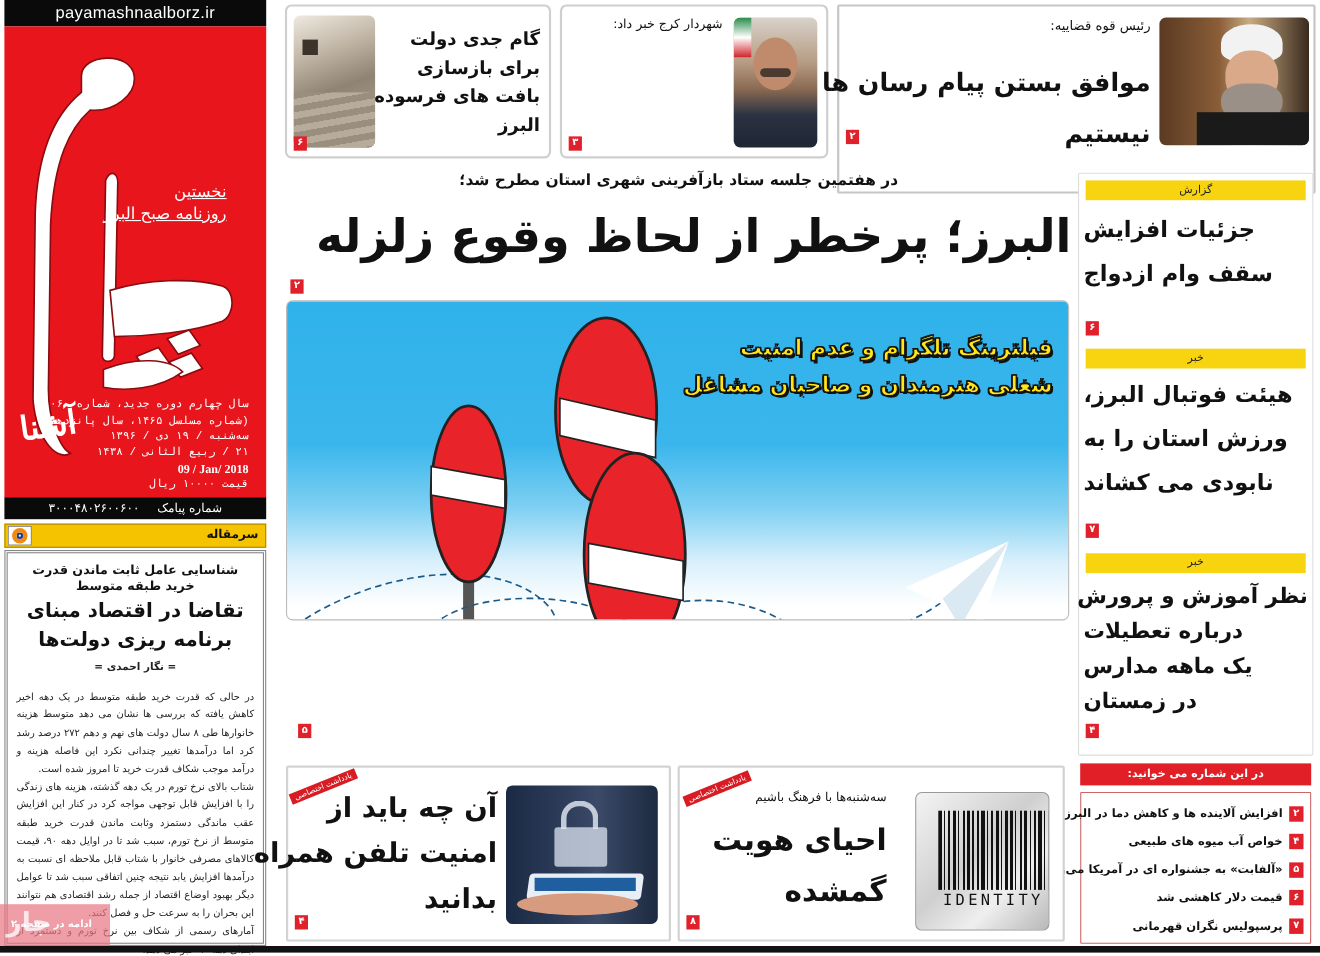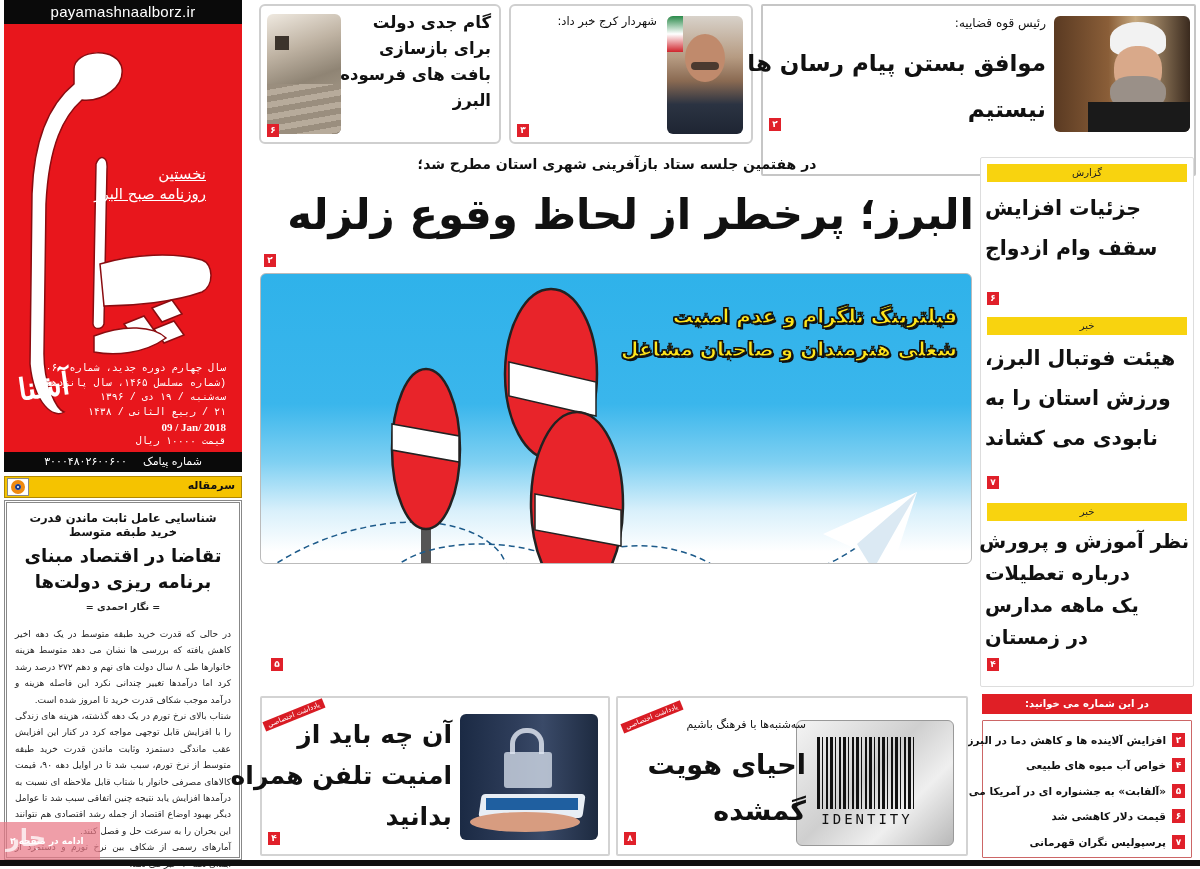--- a/index.html
+++ b/index.html
@@ -42,21 +42,21 @@
 
   
   .card { position: absolute; background: #fff; border: 2px solid #cfcfcf; border-radius: 6px; }
   .pg { position: absolute; width: 12px; height: 13px; background: #e0202a; color: #fff; font: bold 9px "DejaVu Sans", sans-serif; text-align: center; line-height: 13px; }
   .photo { position: absolute; border-radius: 6px; overflow: hidden; }
 
   
   #top-card-1 { left: 259px; top: 4px; width: 242px; height: 140px; }
   #top-card-2 { left: 509px; top: 4px; width: 244px; height: 140px; }
   #top-card-3 { left: 761px; top: 4px; width: 435px; height: 172px; border-radius: 2px; border-color: #c6c6c6; }
-  .top-title { position: absolute; font: bold 16.5px "DejaVu Sans", sans-serif; line-height: 26px; text-align: right; color: #111; }
+  .top-title { position: absolute; font: bold 16.5px "DejaVu Sans", sans-serif; line-height: 26px; text-align: right; color: #111; margin-top: 13px; }
   .top-title span { display: block; white-space: nowrap; }
   .top-kicker { position: absolute; font: 11.5px "DejaVu Sans", sans-serif; color: #111; white-space: nowrap; }
 
   
   #main-kicker { left: 260px; top: 156px; width: 714px; text-align: center; font: bold 14px "DejaVu Sans", sans-serif; }
   #main-title { left: 260px; top: 178px; width: 714px; text-align: right; font: 900 42px "DejaVu Sans", sans-serif; letter-spacing: -1px; line-height: 74px; }
   #main-pg { left: 264px; top: 254px; }
 
   
   #cartoon { left: 260px; top: 273px; width: 712px; height: 291px; border: 1px solid #bbb; border-radius: 6px; overflow: hidden;
@@ -284,21 +284,21 @@
   <div class="bot-title" style="right:156px; top:16px;">
     <span>آن چه باید از</span>
     <span>امنیت تلفن همراه</span>
     <span>بدانید</span>
   </div>
   <div class="pg" style="left:6px; top:134px;">۴</div>
 </div>
 
 <div id="bot-card-2" class="card">
   <div class="ribbon" style="left:2px; top:14px;">یادداشت اختصاصی</div>
-  <div class="photo" style="right:12px; top:22px; width:158px; height:126px; border:1px solid #999; background: linear-gradient(135deg, #f4f4f4 0%, #cfcfcf 45%, #efefef 70%, #b8b8b8 100%);">
+  <div class="photo" style="right:12px; top:22px; width:122px; height:126px; border:1px solid #999; background: linear-gradient(135deg, #f4f4f4 0%, #cfcfcf 45%, #efefef 70%, #b8b8b8 100%);">
     <div style="position:absolute; left:20px; top:16px; width:100px; height:72px; background: repeating-linear-gradient(90deg, #111 0 3px, transparent 3px 5px, #111 5px 6px, transparent 6px 9px, #111 9px 11px, transparent 11px 13px);"></div>
     <div style="position:absolute; left:14px; top:90px; width:112px; text-align:center; direction:ltr; font: 14px 'DejaVu Sans Mono', monospace; letter-spacing:3px; color:#111;">IDENTITY</div>
   </div>
   <div class="top-kicker" style="right:160px; top:20px; font-size:11px; font-weight:normal;">سه‌شنبه‌ها با فرهنگ باشیم</div>
   <div class="bot-title" style="right:160px; top:44px; font-size:27px; line-height:46px;">
     <span>احیای هویت</span>
     <span>گمشده</span>
   </div>
   <div class="pg" style="left:6px; top:134px;">۸</div>
 </div>

